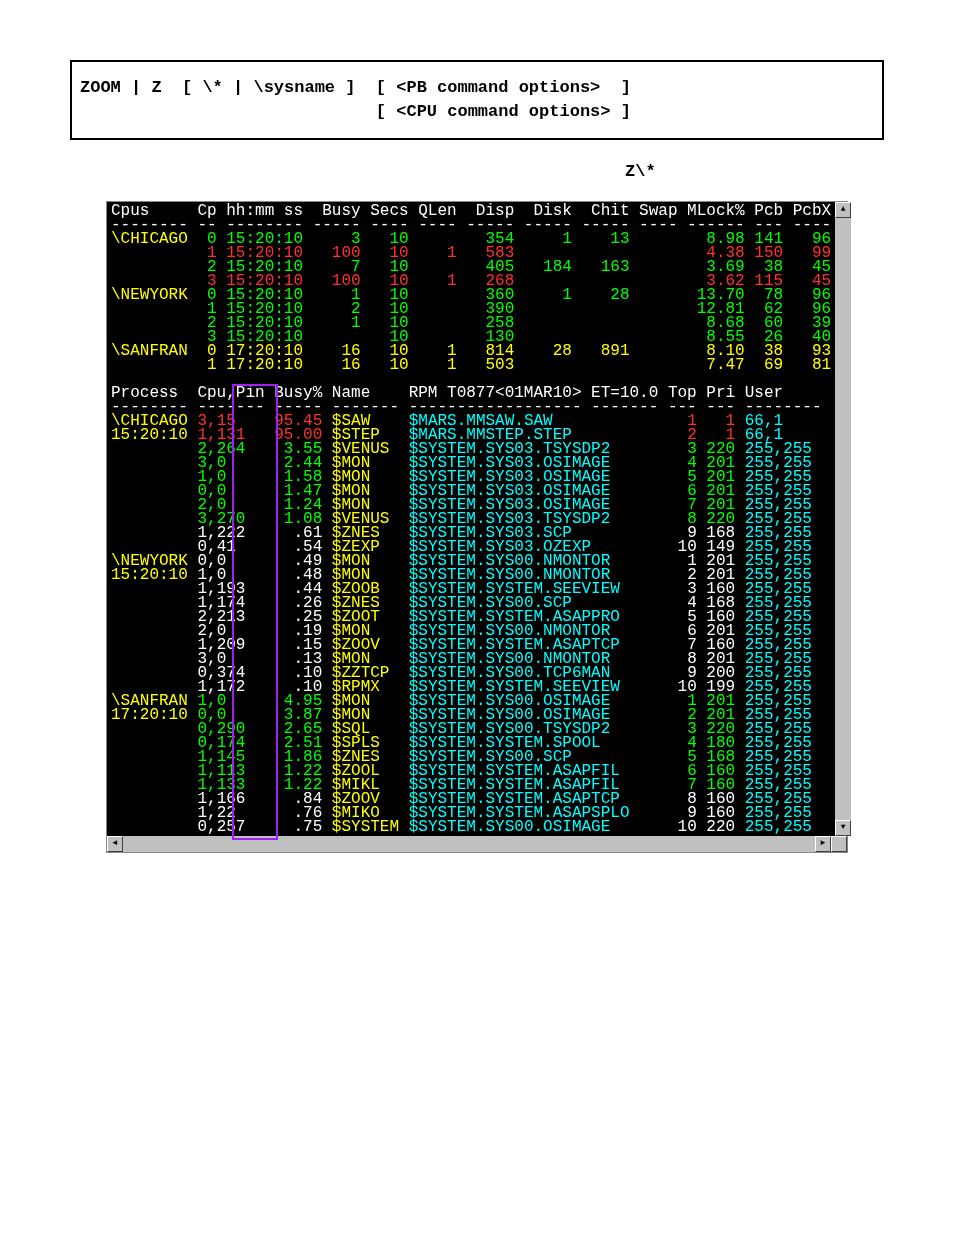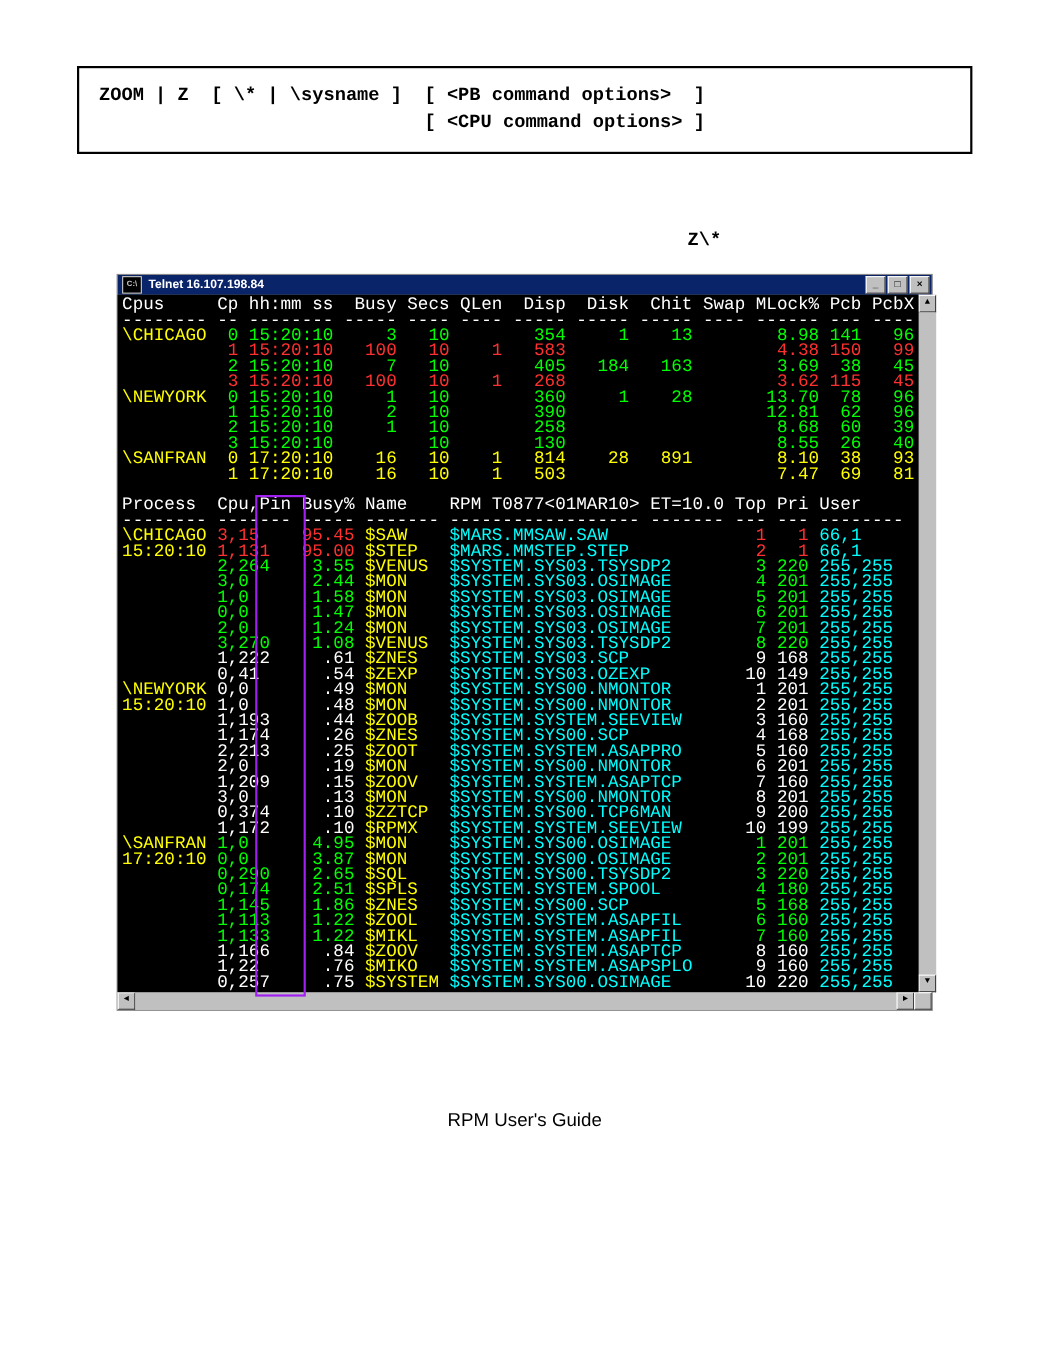--- a/index.html
+++ b/index.html
@@ -7,22 +7,22 @@
     padding: 0;
     background: #fff;
     font-family: "Times New Roman", serif;
     width: 954px;
   }
   .page {
     padding: 60px 70px 40px 70px;
   }
   .syntax-box {
     border: 2px solid #000;
-    padding: 14px 18px;
-    margin-bottom: 70px;
+    padding: 14px 8px;
+    margin-bottom: 22px;
     font-family: "Courier New", monospace;
     font-size: 17px;
     font-weight: bold;
     white-space: pre;
     line-height: 1.4;
   }
   .cmd-example {
     font-family: "Courier New", monospace;
     font-size: 17px;
     font-weight: bold;
@@ -151,29 +151,20 @@
 <body>
 
 <div class="page">
 
   <div class="syntax-box">ZOOM | Z  [ \* | \sysname ]  [ &lt;PB command options&gt;  ]
                              [ &lt;CPU command options&gt; ]</div>
 
   <div class="cmd-example">Z\*</div>
 
   <div class="telnet-window">
-    <div class="titlebar">
-      <span class="icon">C:\</span>
-      <span class="title-text">Telnet 16.107.198.84</span>
-      <span class="winbtns">
-        <span class="winbtn">_</span>
-        <span class="winbtn">□</span>
-        <span class="winbtn">×</span>
-      </span>
-    </div>
     <div class="term-area">
       <div class="term" id="term"><span class="hdr">Cpus     Cp hh:mm ss  Busy Secs QLen  Disp  Disk  Chit Swap MLock% Pcb PcbX</span>
 <span class="hdr">-------- -- -------- ----- ---- ---- ----- ----- ----- ---- ------ --- ----</span>
 <span class="yel">\CHICAGO </span><span class="grn"> 0 15:20:10     3   10        354     1    13        8.98 141   96</span>
          <span class="red"> 1 15:20:10   100   10    1   583                    4.38 150   99</span>
          <span class="grn"> 2 15:20:10     7   10        405   184   163        3.69  38   45</span>
          <span class="red"> 3 15:20:10   100   10    1   268                    3.62 115   45</span>
 <span class="yel">\NEWYORK </span><span class="grn"> 0 15:20:10     1   10        360     1    28       13.70  78   96</span>
          <span class="grn"> 1 15:20:10     2   10        390                   12.81  62   96</span>
          <span class="grn"> 2 15:20:10     1   10        258                    8.68  60   39</span>
@@ -221,15 +212,14 @@
       </div>
     </div>
     <div class="hscroll">
       <div class="arrow">◄</div>
       <div class="track"></div>
       <div class="arrow">►</div>
       <div class="grip"></div>
     </div>
   </div>
 
-  <div class="footer">RPM User's Guide</div>
 
 </div>
 
 </body></html>

